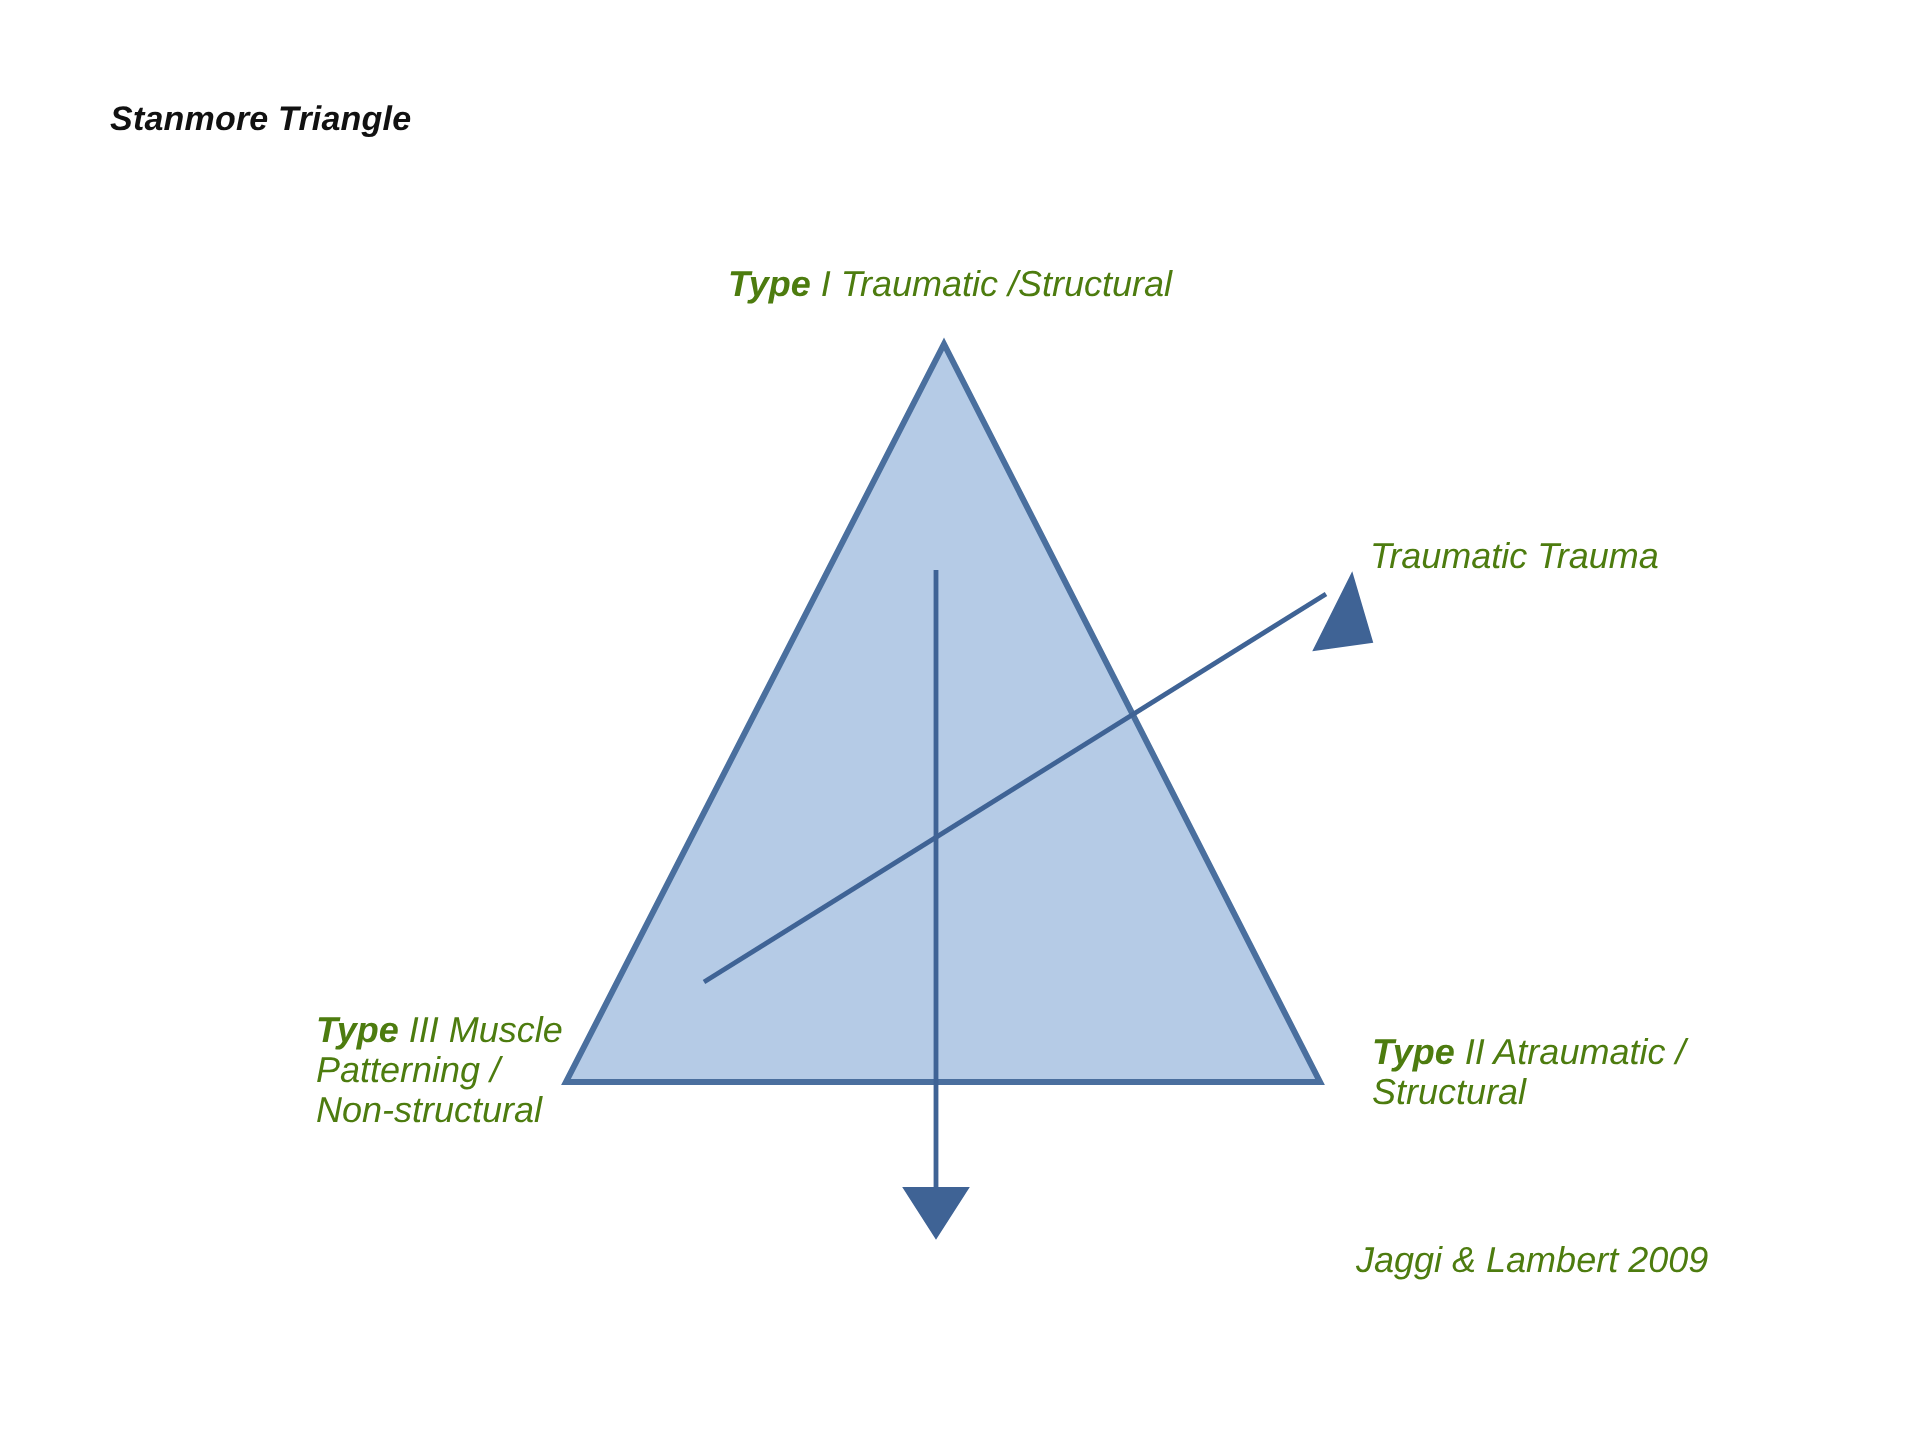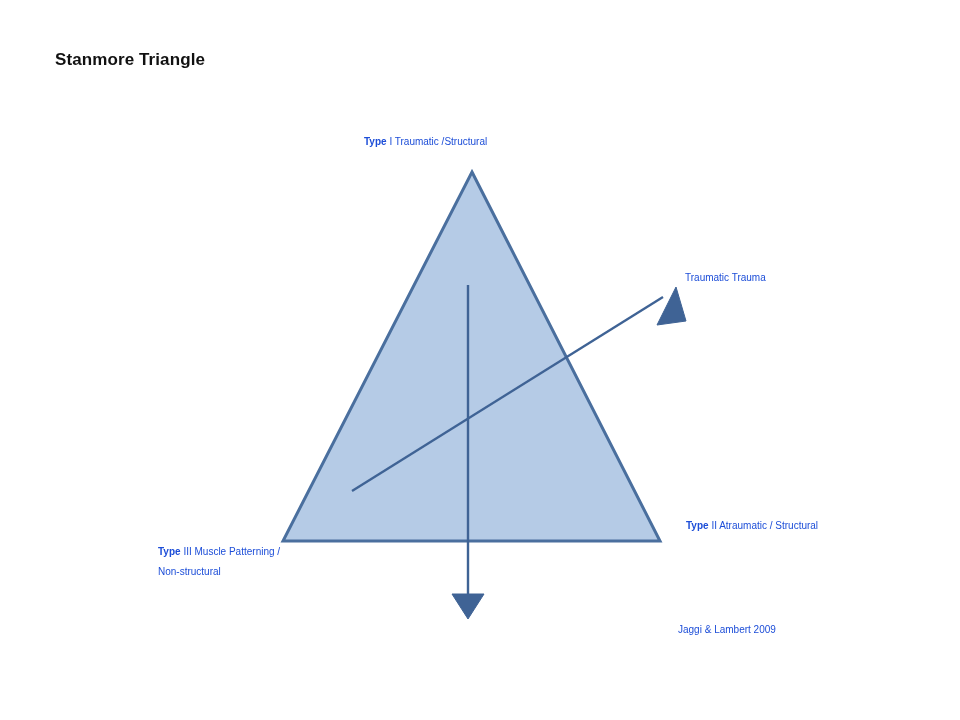--- a/index.html
+++ b/index.html
@@ -14,20 +14,21 @@
     overflow: hidden;
     position: relative;
     color: #000000;
   }
 
   #canvas {
     position: relative;
     width: 960px;
     height: 548px;
     background: #ffffff;
+    font-style: italic;
   }
 
   
   #slide-title {
     position: absolute;
     left: 55px;
     top: 50px;
     font-size: 17px;
     font-weight: bold;
     letter-spacing: 0.1px;
@@ -40,37 +41,37 @@
     position: absolute;
     left: 0;
     top: 0;
     width: 960px;
     height: 720px;
   }
 
   
   .diagram-label {
     position: absolute;
-    font-size: 10px;
+    font-size: 18px;
     line-height: 20px;
-    color: #1d4ed8;
+    color: #4d7c0f;
     white-space: pre-line;
   }
   .diagram-label .type-word {
     font-weight: bold;
   }
 
   #label-type-1 {
     left: 364px;
     top: 132px;
     white-space: nowrap;
   }
   #label-type-3 {
     left: 158px;
-    top: 542px;
+    top: 505px;
     width: 135px;
   }
   #label-type-2 {
     left: 686px;
     top: 516px;
     width: 175px;
   }
   #label-increasing-trauma {
     left: 685px;
     top: 268px;

